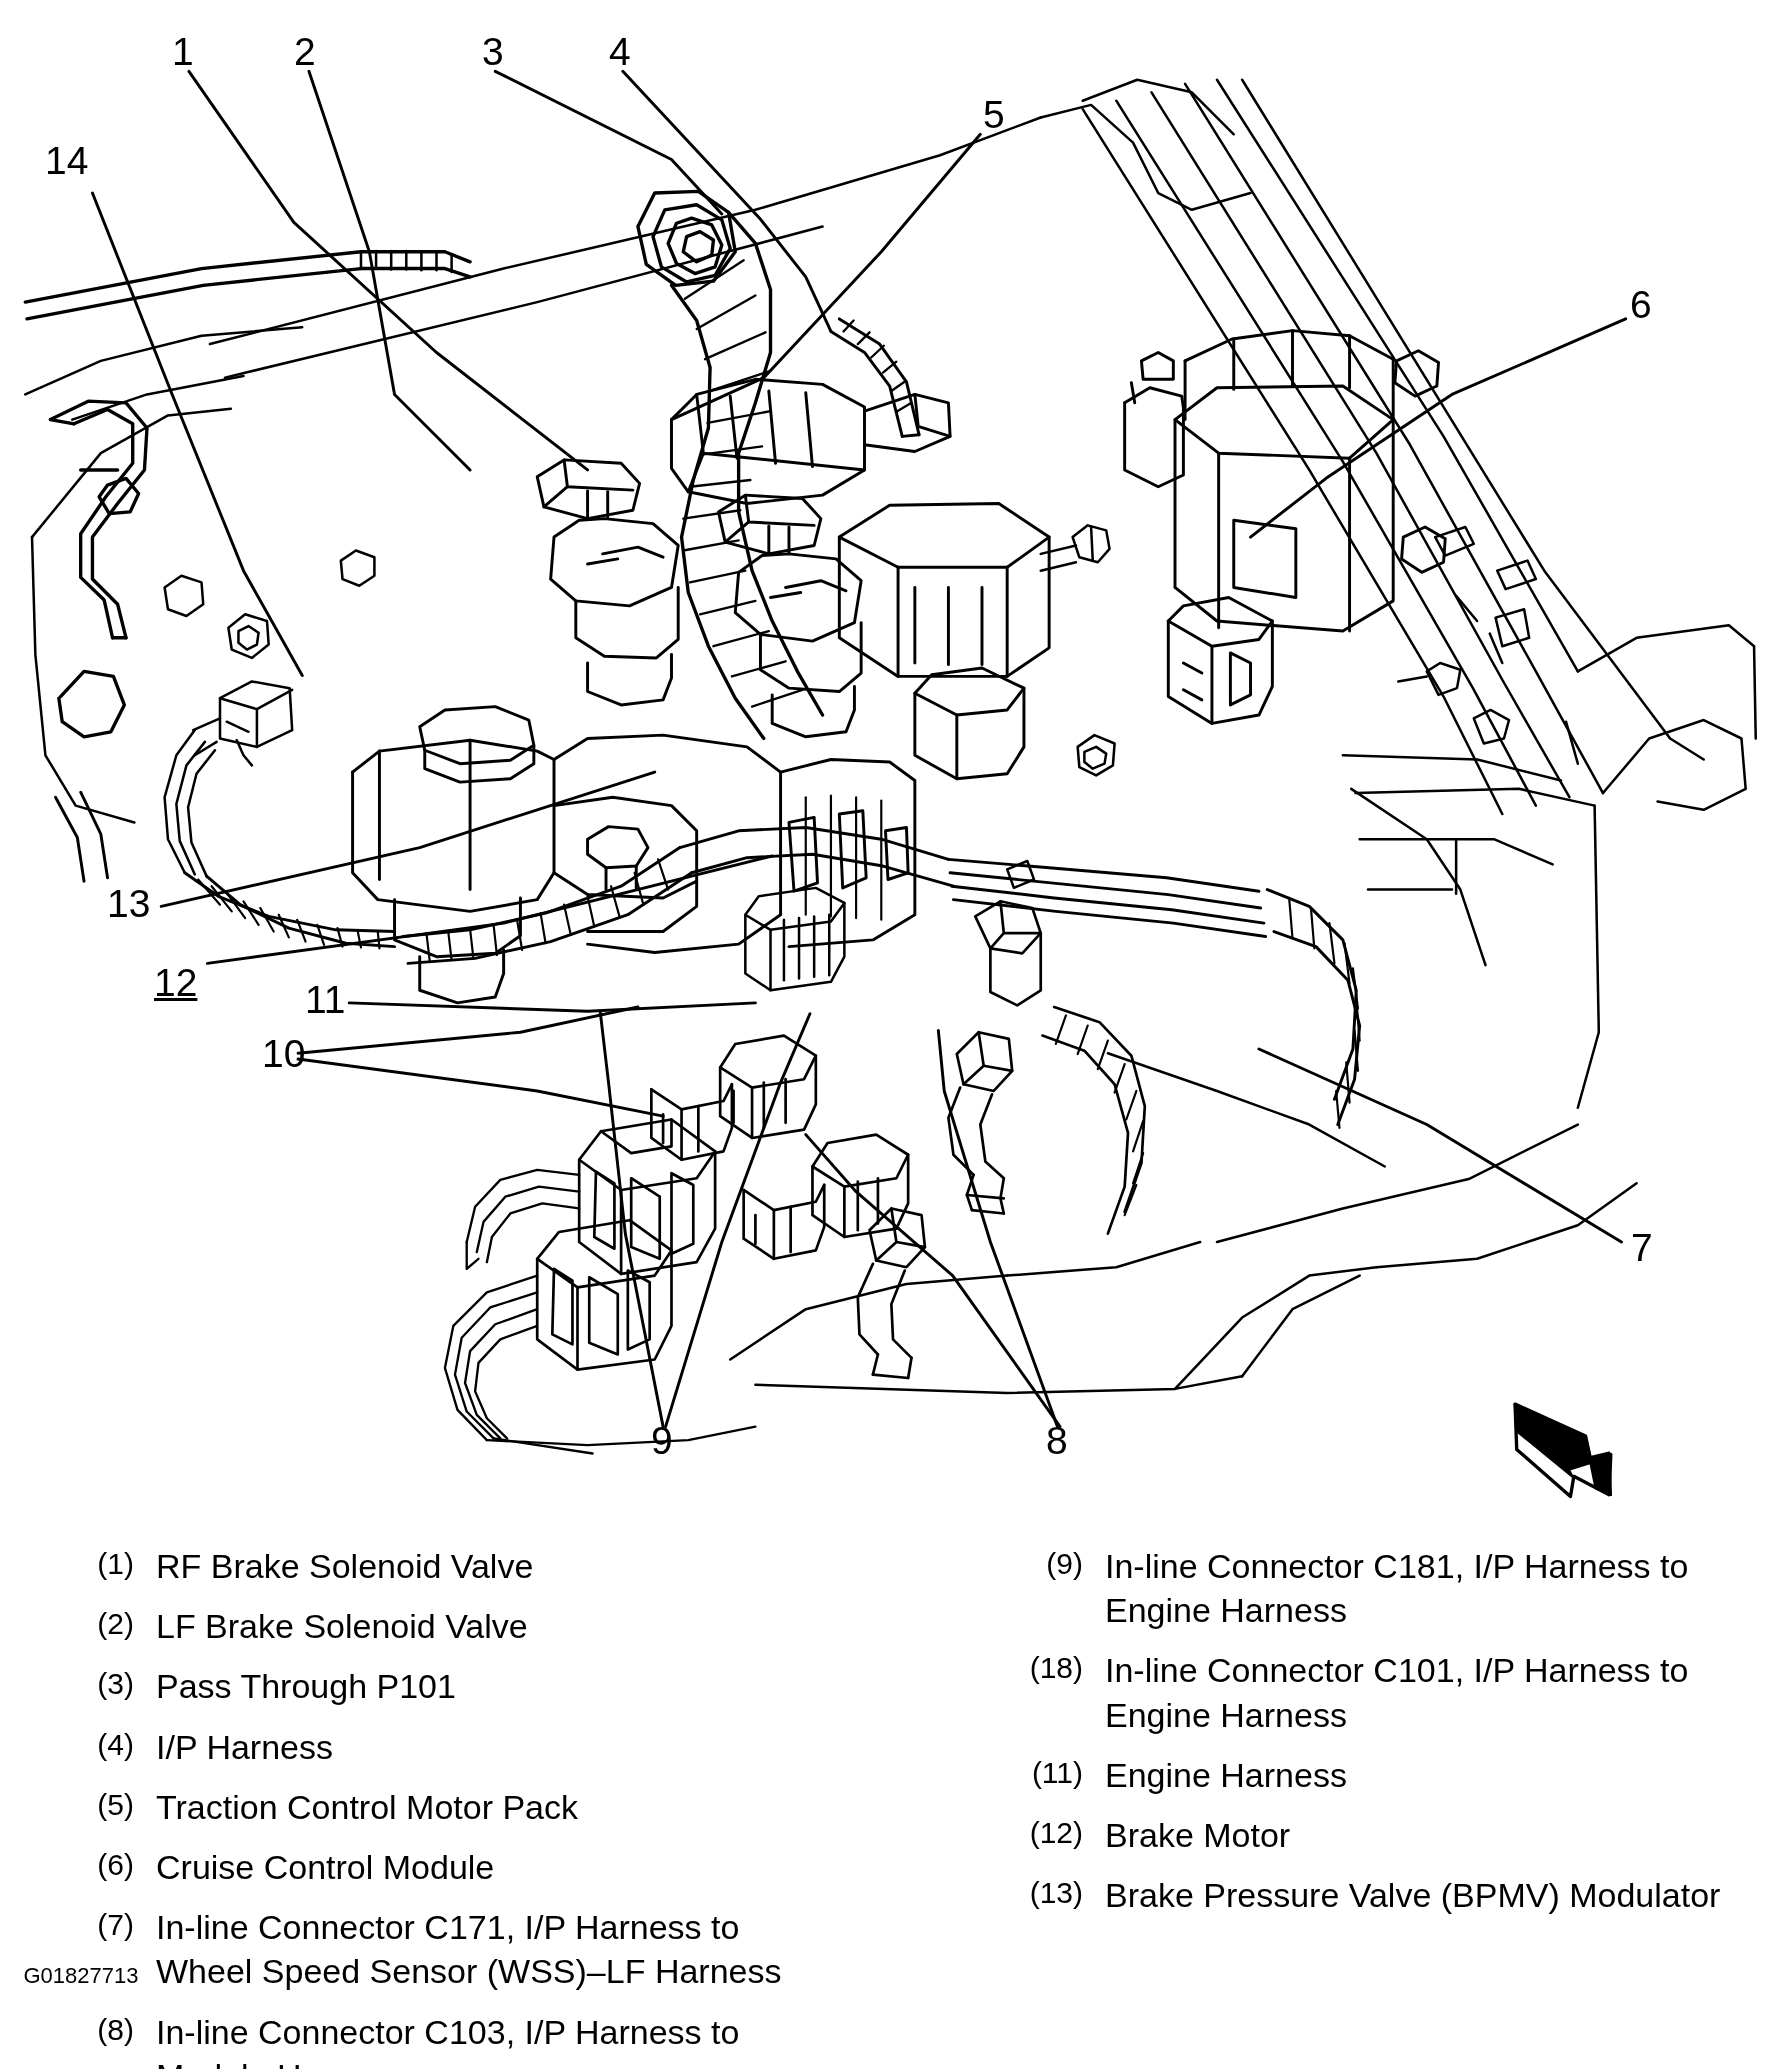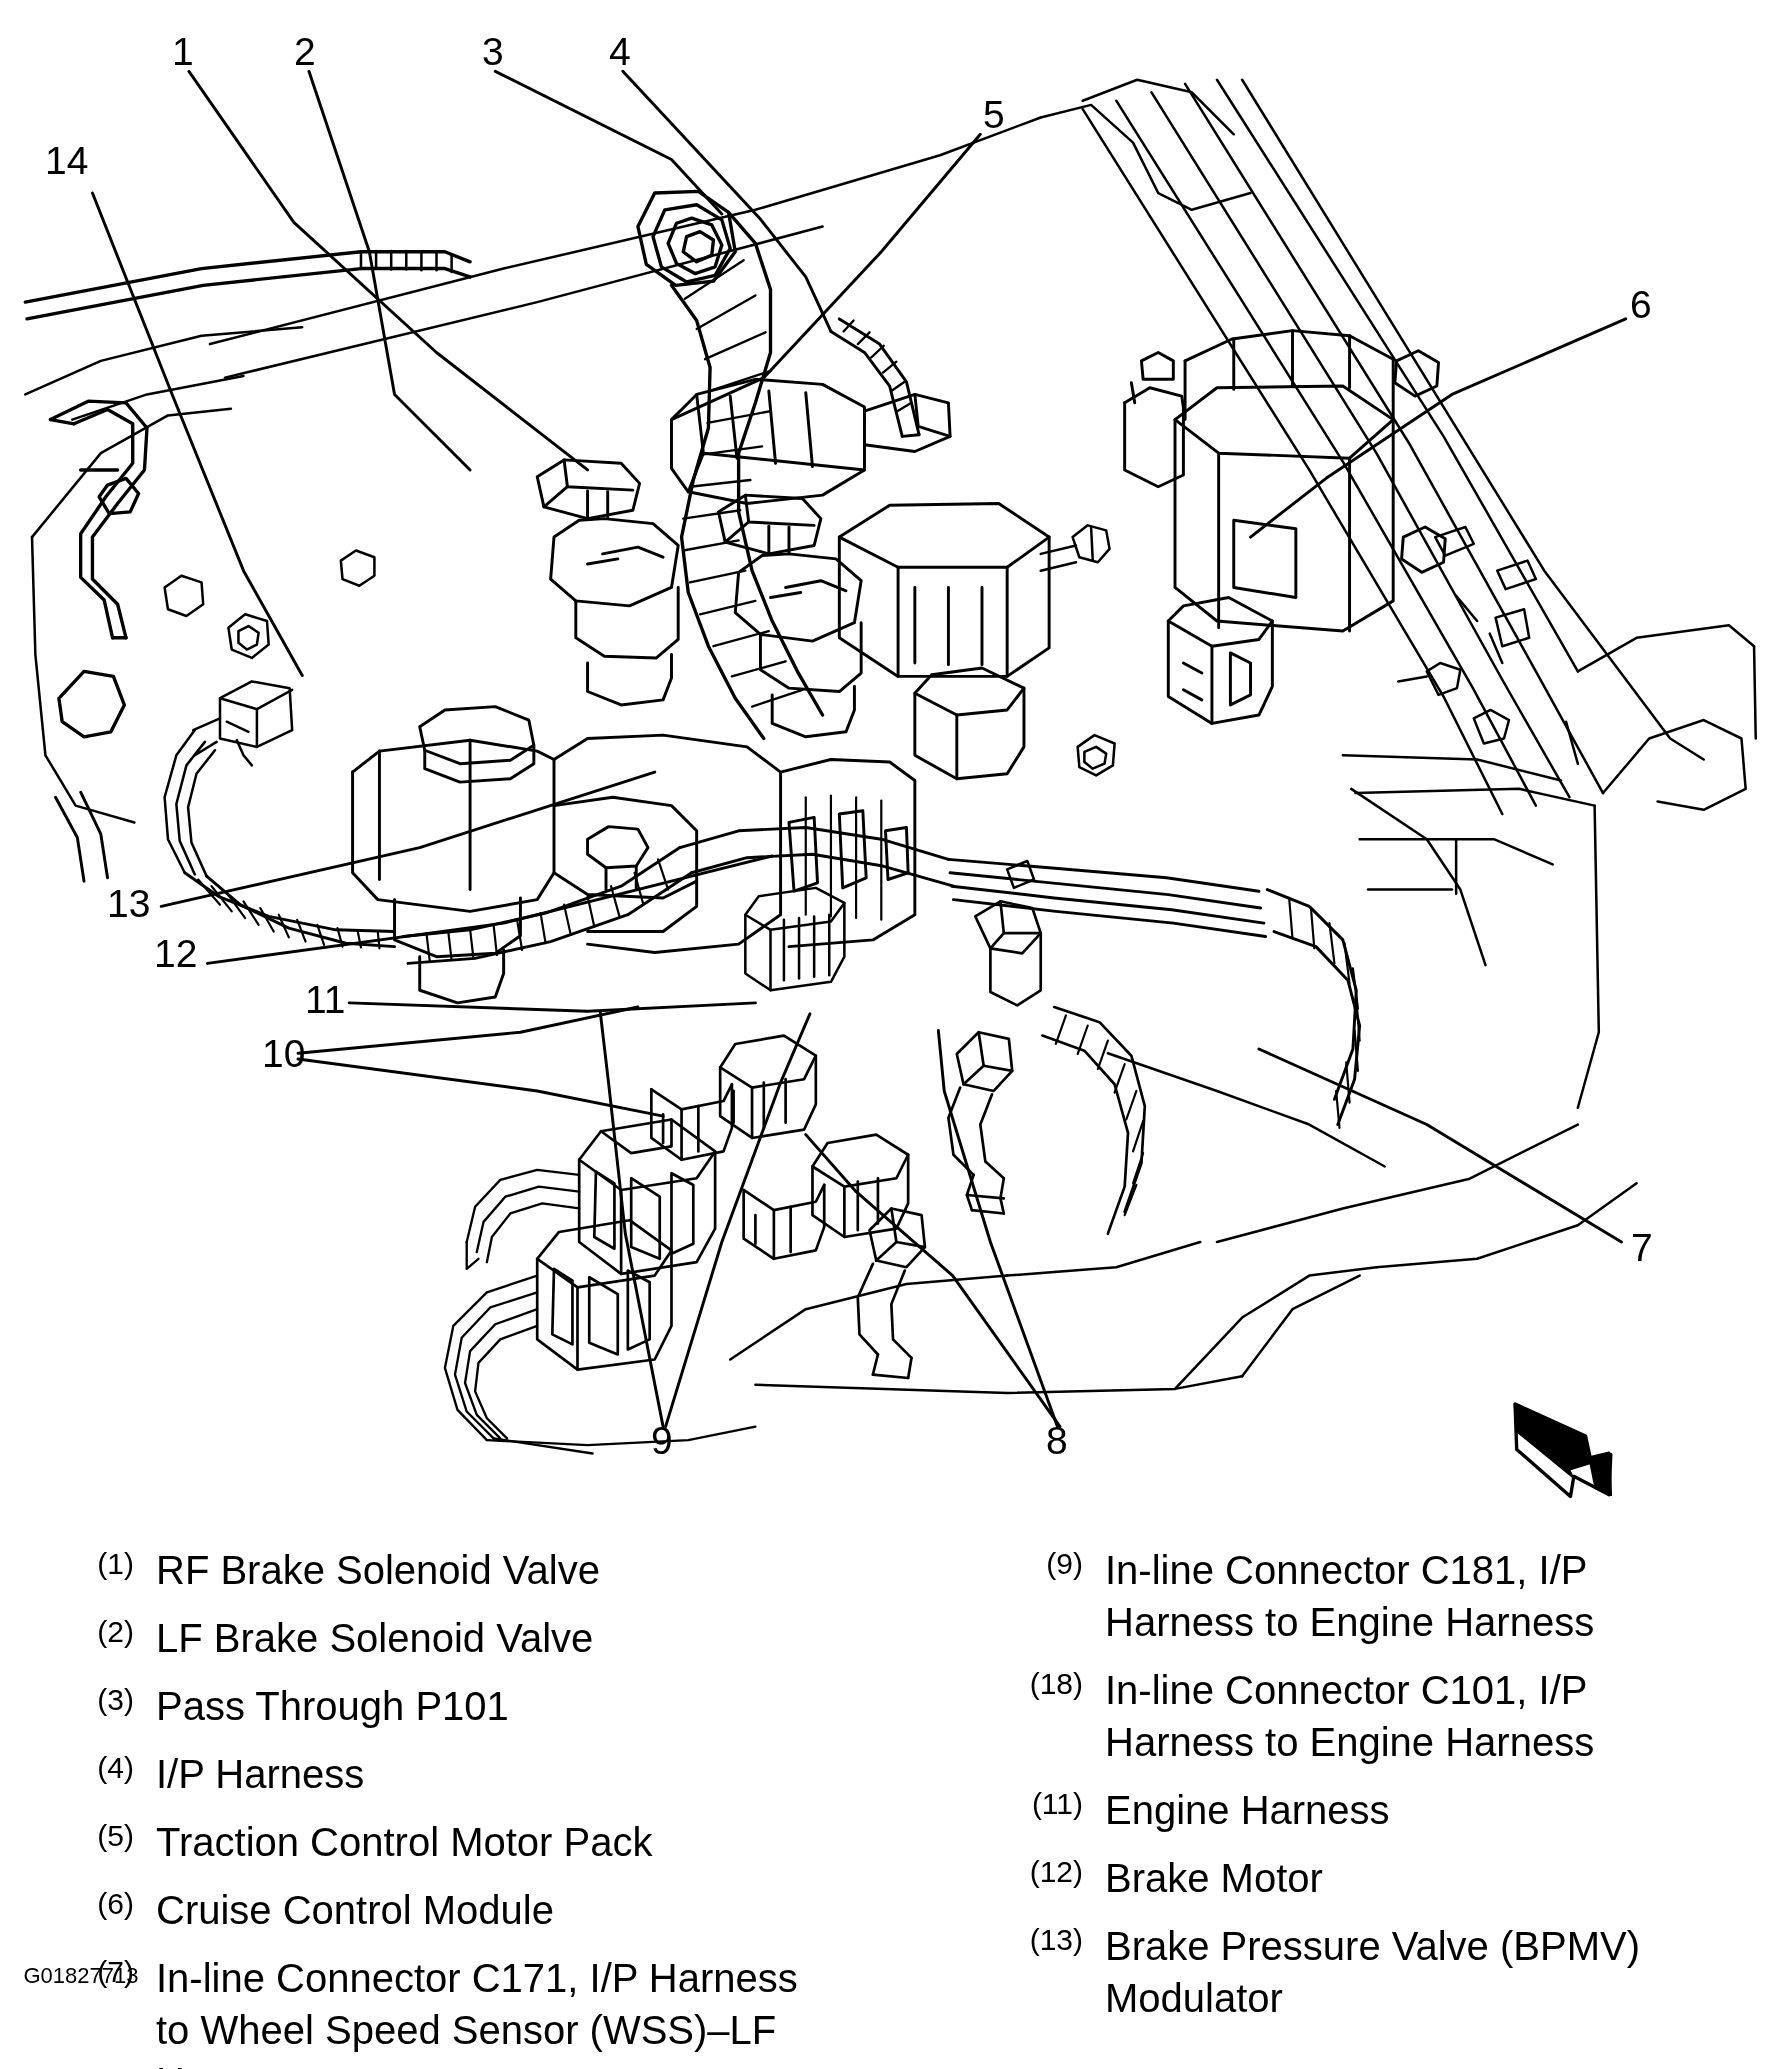--- a/index.html
+++ b/index.html
@@ -41,21 +41,21 @@
     flex:0 0 auto;
     text-align:right;
     font-size:30px;
     line-height:1.30;
     white-space:nowrap;
   }
   #legend-col-left .legend-num{width:60px;}
   #legend-col-right .legend-num{width:84px;}
   .legend-label{
     flex:1 1 auto;
-    font-size:40px;
+    font-size:34px;
     line-height:1.30;
     padding-left:22px;
   }
   #fig-id{
     position:absolute;
     left:23.5px;top:1963px;
     font-size:22px;
     letter-spacing:0px;
   }
   .arrow-marker{position:absolute;left:1510px;top:1389px;width:126px;height:117px;}
@@ -550,21 +550,21 @@
     <span class="callout" style="left:294px;top:32px;">2</span>
     <span class="callout" style="left:482px;top:32px;">3</span>
     <span class="callout" style="left:609px;top:32px;">4</span>
     <span class="callout" style="left:983px;top:95px;">5</span>
     <span class="callout" style="left:1630px;top:285px;">6</span>
     <span class="callout" style="left:1631px;top:1228px;">7</span>
     <span class="callout" style="left:1046px;top:1421px;">8</span>
     <span class="callout" style="left:651px;top:1421px;">9</span>
     <span class="callout" style="left:262px;top:1034px;">10</span>
     <span class="callout" style="left:305px;top:980px;">11</span>
-    <span class="callout" style="left:154px;top:934px;">12</span>
+    <span class="callout" style="left:154px;top:963px;text-decoration:underline;">12</span>
     <span class="callout" style="left:107px;top:884px;">13</span>
     <span class="callout" style="left:45px;top:141px;">14</span>
   </div>
 
   <div class="arrow-marker">
     <svg viewBox="0 0 150 140" xmlns="http://www.w3.org/2000/svg">
       <path d="M6 18 L 8 72 L 72 128 L 76 104 L 118 126 L 120 78 L 96 84 L 90 56 Z" fill="none" stroke="#000" stroke-width="4" stroke-linejoin="round"></path>
       <path d="M6 18 L 88 56 L 92 82 L 118 76 L 120 126 L 102 118 L 96 88 L 70 96 L 74 104 L 8 50 Z" fill="#000" stroke="#000" stroke-width="3" stroke-linejoin="round"></path>
     </svg>
   </div>

